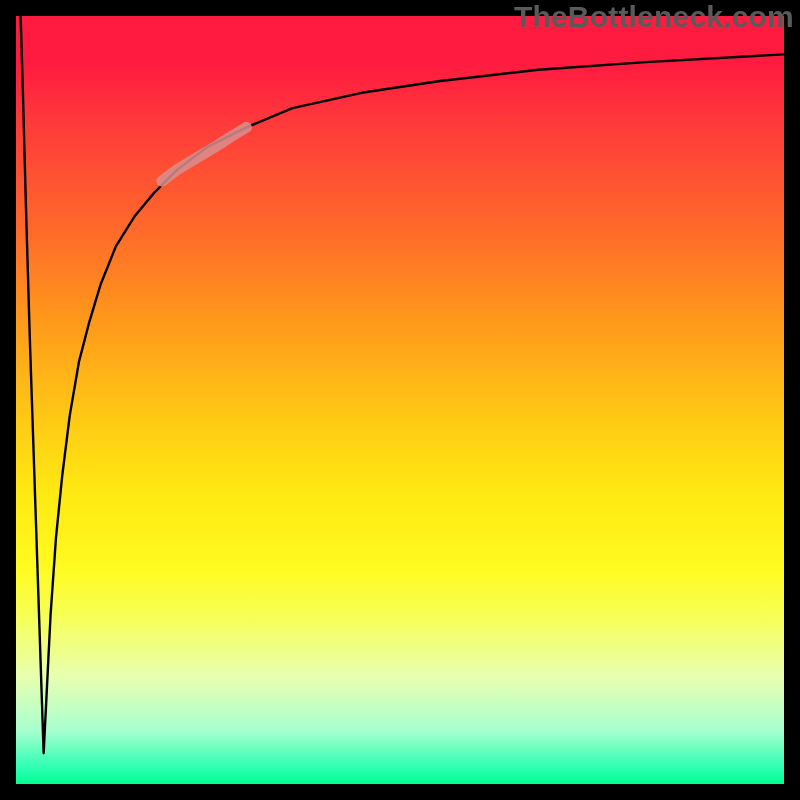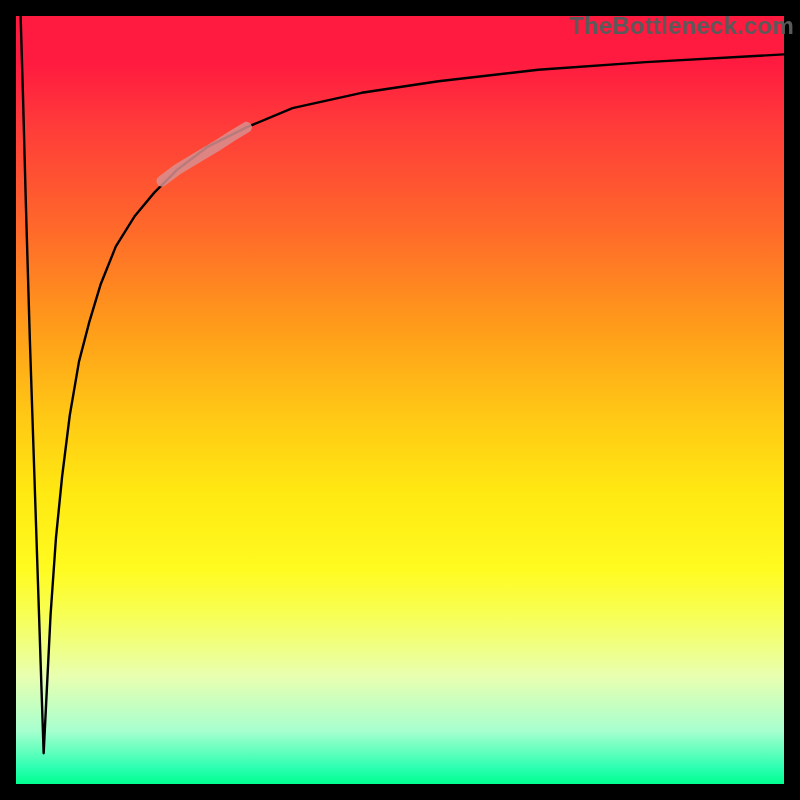--- a/index.html
+++ b/index.html
@@ -43,24 +43,24 @@
       #2affb0 98%,
       #00ff90 100%
     );
   }
   .curve {
     position: absolute;
     inset: 0;
   }
   .watermark {
     position: absolute;
-    top: 12px;
+    top: 0;
     right: 6px;
     font-family: Arial, Helvetica, sans-serif;
-    font-size: 24px;
+    font-size: 30px;
     font-weight: 600;
     color: #5a5a5a;
     letter-spacing: 0.2px;
     user-select: none;
     text-align: right;
   }
 </style>
 </head>
 <body>
 <div class="frame">

